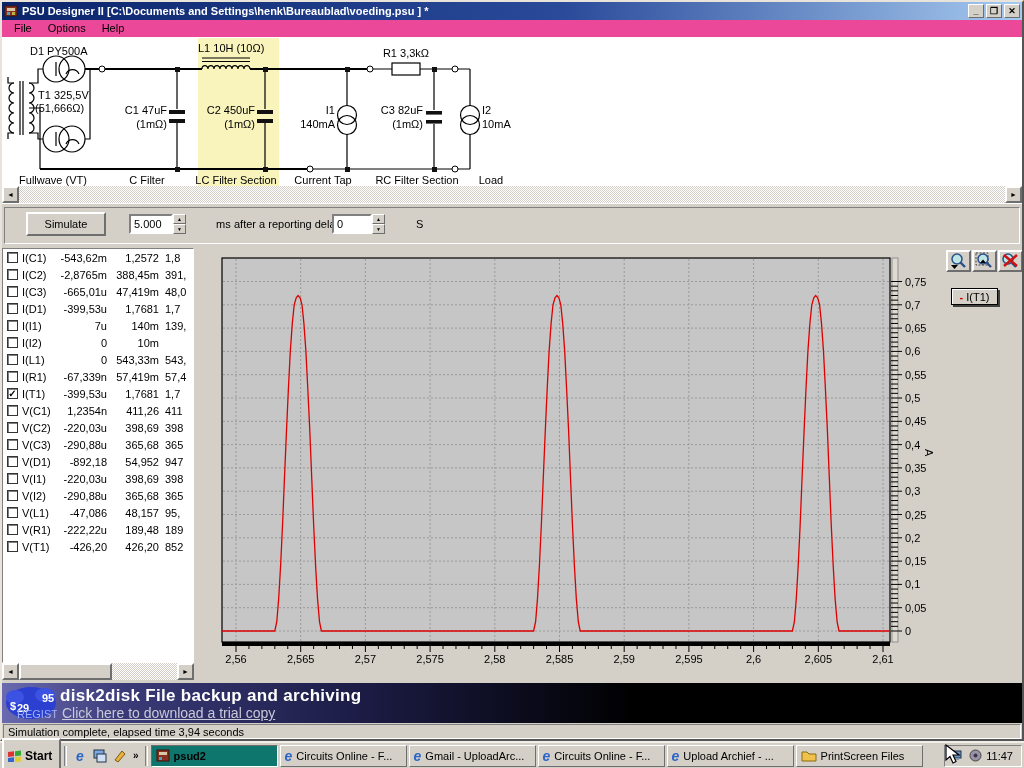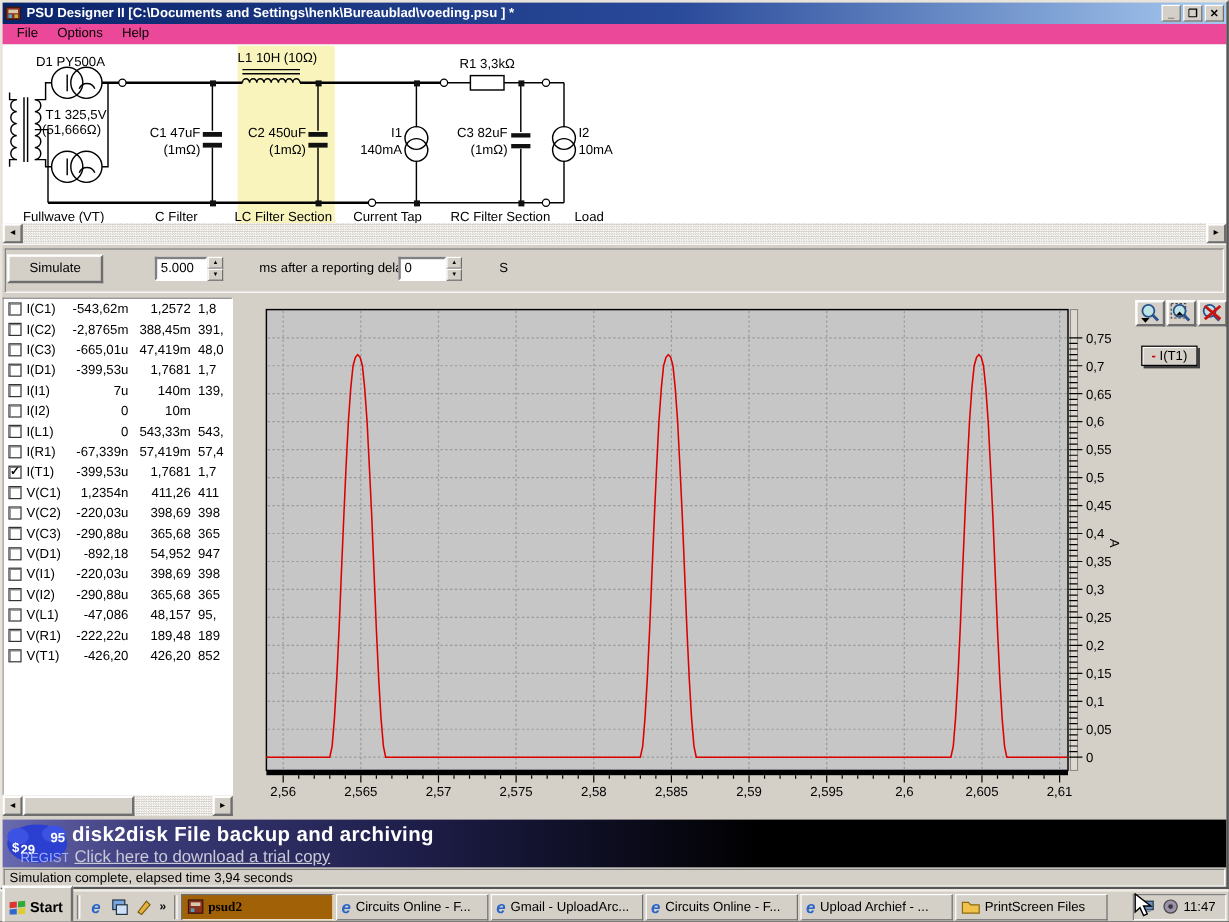--- a/index.html
+++ b/index.html
@@ -34,21 +34,21 @@
   .hscroll { position:absolute; height:17px; background:repeating-conic-gradient(#ffffff 0% 25%, #d4d0c8 0% 50%) 0 0/2px 2px; }
   .sb-btn { position:absolute; top:0; width:17px; height:17px; display:flex; align-items:center; justify-content:center;
             font-size:7px; color:#000; }
   .sb-thumb { position:absolute; top:0; height:17px; }
 
   
   #simpanel { position:absolute; left:2px; top:203px; width:1020px; height:43px; background:#d4d0c8;
               border-top:1px solid #fff; }
   #simpanel .inner { position:absolute; left:2px; top:3px; right:2px; bottom:2px;
               border:1px solid; border-color:#808080 #fff #fff #808080; }
-  #sim-btn { position:absolute; left:4px; top:8px; width:80px; height:24px; display:flex; align-items:center; justify-content:center; }
+  #sim-btn { position:absolute; left:24px; top:8px; width:80px; height:24px; display:flex; align-items:center; justify-content:center; }
   .simlabel { position:absolute; top:14px;padding-left:24px; }
   .simfield { position:absolute; top:10px; height:20px; background:#fff; border:2px solid; border-color:#808080 #fff #fff #808080;
               padding:1px 3px; font-size:11px; font-family:"Liberation Sans",sans-serif; }
   .spinner { position:absolute; top:10px; width:13px; height:20px; display:flex; flex-direction:column; }
   .spin { flex:1; display:flex; align-items:center; justify-content:center; font-size:5px; }
 
   
   #tablewrap { position:absolute; left:2px; top:248px; width:192px; height:415px; background:#fff;
                border:1px solid; border-color:#808080 #fff #fff #808080; }
   #thead { display:flex; height:17px; }
@@ -87,21 +87,21 @@
   
   #taskbar { position:absolute; left:0; top:741px; width:1024px; height:27px; background:#d4d0c8;
              border-top:2px solid #f0ede6; display:flex; align-items:center; z-index:60; }
   #startbtn { width:59px; height:36px; margin-left:2px; display:flex; align-items:center; gap:3px; padding-left:3px;
               font-weight:bold; font-size:12px; }
   .tb-sep { width:3px; height:20px; margin:0 3px; border-left:1px solid #808080; border-right:1px solid #fff; }
   .ql-icon { width:18px; height:18px; display:flex; align-items:center; justify-content:center; margin:0 1px; }
   .chev { font-size:10px; font-weight:bold; padding:0 3px; }
   .taskbtn { height:22px; width:127px; margin-right:2px; display:flex; align-items:center; gap:4px; padding:0 4px;
              overflow:hidden; white-space:nowrap; }
-  .taskbtn.active { border-color:#6e6e6e #ffffff #ffffff #6e6e6e; background:#a16207; font-weight:bold;font-family:Liberation Serif, serif; }
+  .taskbtn.active { border-color:#6e6e6e #ffffff #ffffff #6e6e6e; background:#0f766e; font-weight:bold; }
   #tray { height:22px; margin-left:auto; margin-right:2px; display:flex; align-items:center; gap:4px;
           border:1px solid; border-color:#808080 #fff #fff #808080; padding:0 8px 0 6px; }
   #cursor { position:absolute; left:944px; top:744px; z-index:99; }
 
   .ie-e { color:#2a65c8; font-weight:bold; font-style:italic; font-size:14px; line-height:1; }
 </style>
 </head>
 <body>
 
 <div id="screen">

